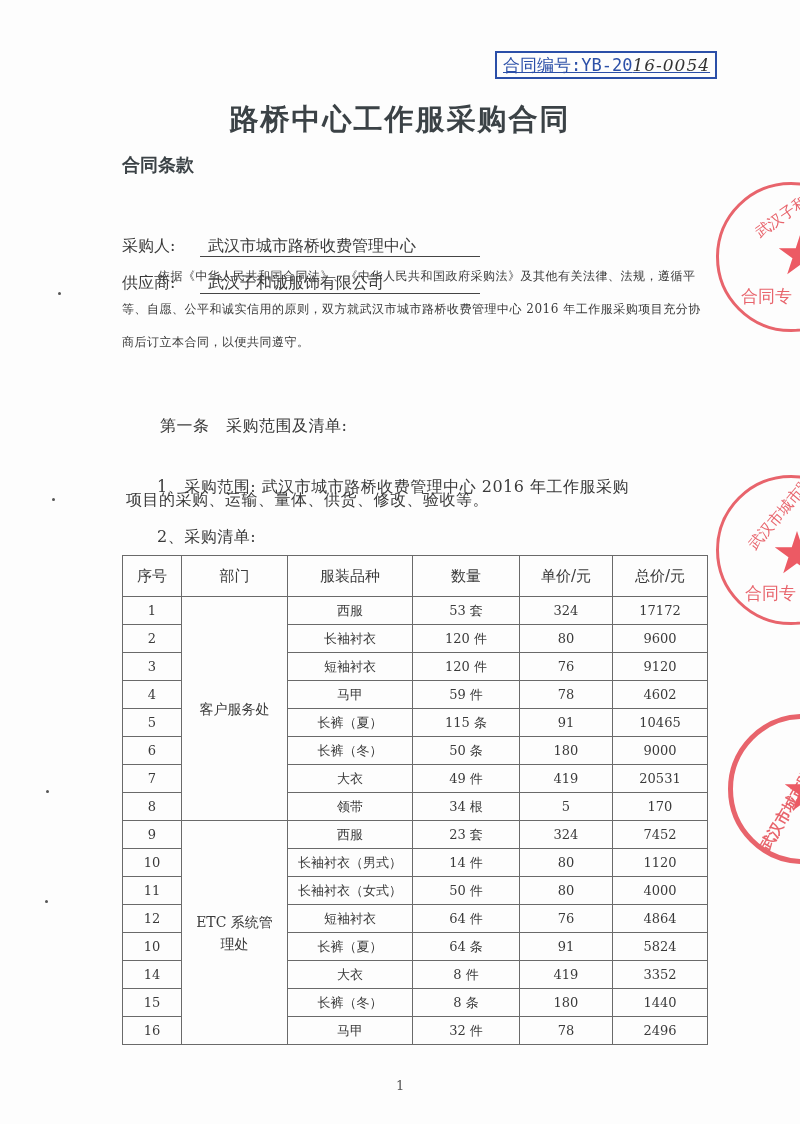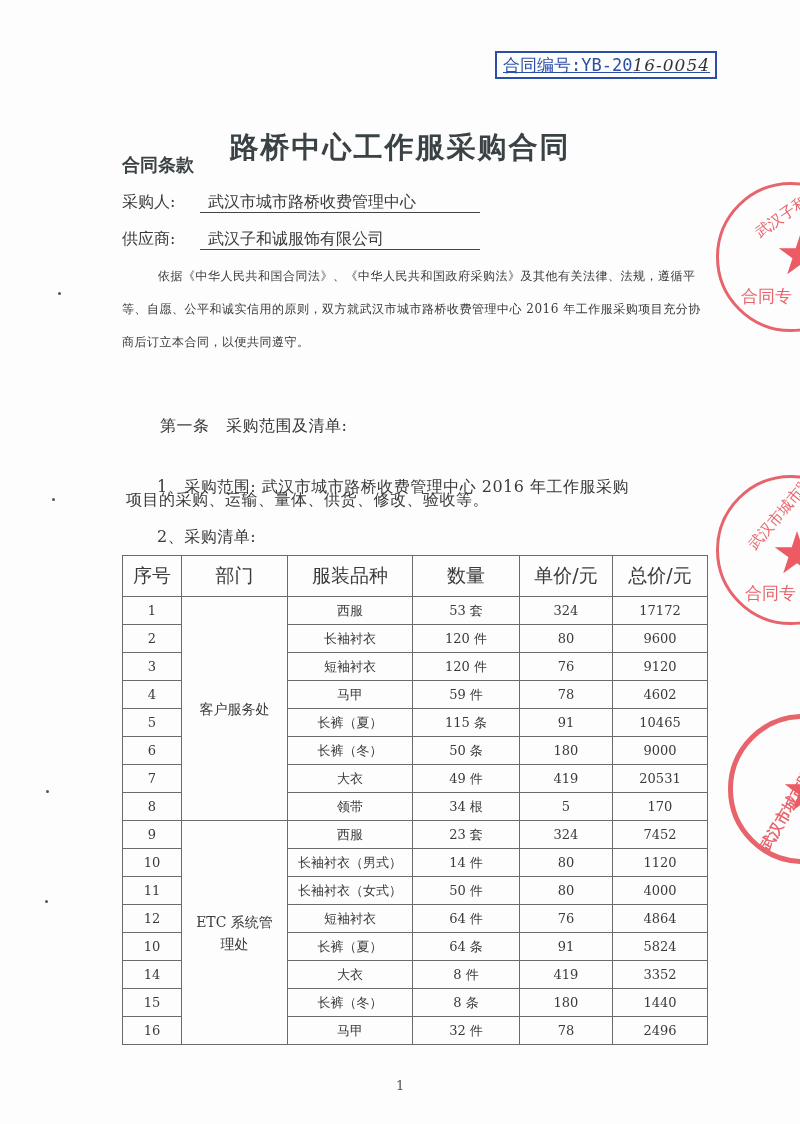--- a/index.html
+++ b/index.html
@@ -12,39 +12,39 @@
   .contract-no {
     position: absolute; left: 495px; top: 51px; width: 222px; height: 28px;
     border: 2px solid #2b4fa8; box-sizing: border-box;
     color: #2b4fa8; font-family: "DejaVu Sans Mono", "Liberation Mono", monospace;
     font-size: 17px; line-height: 24px; padding-left: 6px; white-space: nowrap; text-decoration: underline;
   }
   .contract-no .hand { font-family: "DejaVu Serif", serif; font-style: italic; color: #333; letter-spacing: 1px; }
   .title {
     position: absolute; left: 0; width: 800px; top: 100px; text-align: center;
     font-family: Liberation Sans, sans-serif; font-weight: bold;
-    font-size: 29px; letter-spacing: 2px; color: #3b4246; margin-top: 28px;
+    font-size: 29px; letter-spacing: 2px; color: #3b4246;
   }
   .section-h {
     position: absolute; left: 122px; top: 153px;
     font-family: "DejaVu Sans", "Liberation Sans", sans-serif; font-weight: bold;
     font-size: 18px; color: #3b4246;
   }
   .party { position: absolute; left: 122px; font-size: 16px; white-space: nowrap; }
   .party .label { display: inline-block; width: 78px; }
-  .party .val { display: inline-block; width: 272px; border-bottom: 1px solid #444; padding-left: 8px; line-height: 20px; }
+  .party .val { display: inline-block; width: 272px; border-bottom: 1px solid #444; padding-left: 8px; line-height: 20px; margin-top: 44px; }
   .para { position: absolute; left: 122px; width: 590px; font-size: 12px; line-height: 33px; letter-spacing: 0.5px; }
   .line { position: absolute; font-size: 16px; white-space: nowrap; letter-spacing: 0.5px; }
   table.items {
     position: absolute; left: 122px; top: 555px; border-collapse: collapse;
     font-size: 13px; color: #3a3a3a;
   }
   table.items th, table.items td { border: 1px solid #6a6a6a; text-align: center; padding: 0; }
   table.items th {
-    height: 40px; font-family: "DejaVu Sans", "Liberation Sans", sans-serif; font-weight: normal; font-size: 19px;
+    height: 40px; font-family: "DejaVu Sans", "Liberation Sans", sans-serif; font-weight: normal; font-size: 15px;
   }
   table.items td { height: 27px; }
   table.items td.dept { font-size: 14px; line-height: 22px; vertical-align: middle; margin-top: 10px; }
   .stamp {
     position: absolute; border: 3px solid #e8646c; border-radius: 50%;
     color: #e8646c; box-sizing: border-box;
   }
   .stamp .star { position: absolute; font-size: 58px; line-height: 58px; color: #ec5a64; }
   .stamp .arc { position: absolute; font-size: 15px; white-space: nowrap; }
   .page-no { position: absolute; left: 396px; top: 1078px; font-size: 13px; color: #555; }

